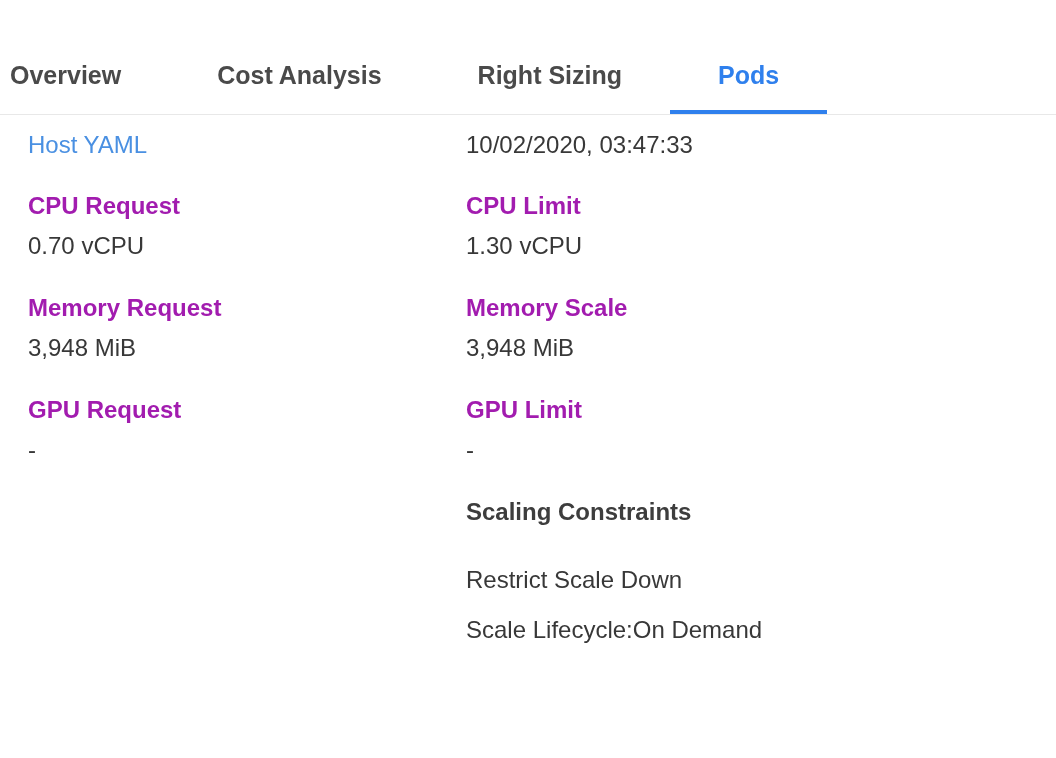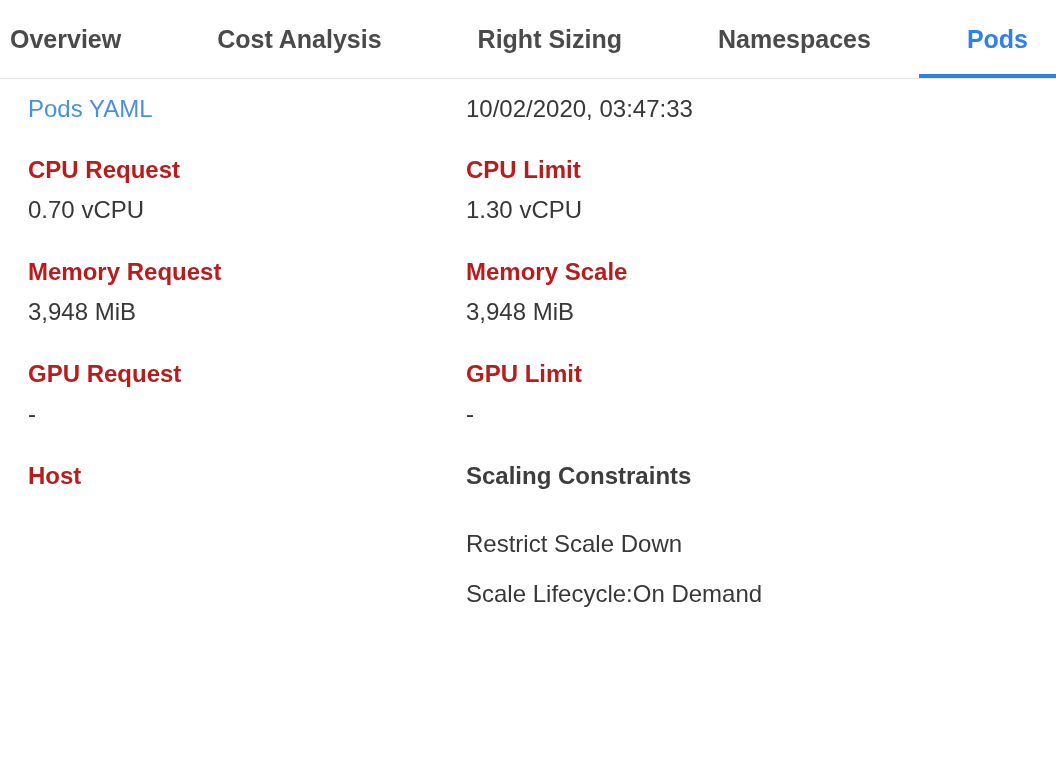--- a/index.html
+++ b/index.html
@@ -19,20 +19,21 @@
     color: var(--body-text);
     overflow: hidden;
   }
 
   
   .tabbar {
     display: flex;
     height: 79px;
     border-bottom: 1px solid var(--divider);
     align-items: stretch;
+    margin-top: 36px;
   }
   .tab {
     position: relative;
     display: flex;
     align-items: center;
     padding: 0 48px;
     font-size: 25px;
     font-weight: 600;
     color: var(--tab-text);
     cursor: pointer;
@@ -56,21 +57,21 @@
     align-items: start;
   }
   .line {
     font-size: 24px;
     line-height: 30px;
   }
   .top-row { margin-bottom: 31px; }
   .group { margin-bottom: 32px; }
   .field-label {
     font-weight: 600;
-    color: #b91c1c;
+    color: #a21caf;
     margin-bottom: 10px;
   }
   .field-value { color: var(--body-text); }
   a.link {
     color: var(--link);
     text-decoration: none;
     cursor: pointer;
     display: inline-block;
   }
   .wrap-host { max-width: 352px; word-break: break-all; }
@@ -83,48 +84,46 @@
   }
   .sc-item { margin-bottom: 20px; }
 </style>
 </head>
 <body>
 
 <div class="tabbar">
   <div class="tab">Overview</div>
   <div class="tab">Cost Analysis</div>
   <div class="tab">Right Sizing</div>
-  <div class="tab">Namespaces</div>
   <div class="tab active">Pods</div>
 </div>
 
 <div class="content">
 
   <div class="col">
     <div class="line top-row">
-      <a class="link">Pods YAML</a>
+      <a class="link">Host YAML</a>
     </div>
 
     <div class="group">
       <div class="line field-label">CPU Request</div>
       <div class="line field-value">0.70 vCPU</div>
     </div>
 
     <div class="group">
       <div class="line field-label">Memory Request</div>
       <div class="line field-value">3,948 MiB</div>
     </div>
 
     <div class="group">
       <div class="line field-label">GPU Request</div>
       <div class="line field-value">-</div>
     </div>
 
     <div class="group">
-      <div class="line field-label">Host</div>
     </div>
   </div>
 
   <div class="col">
     <div class="line top-row field-value">10/02/2020, 03:47:33</div>
 
     <div class="group">
       <div class="line field-label">CPU Limit</div>
       <div class="line field-value">1.30 vCPU</div>
     </div>

